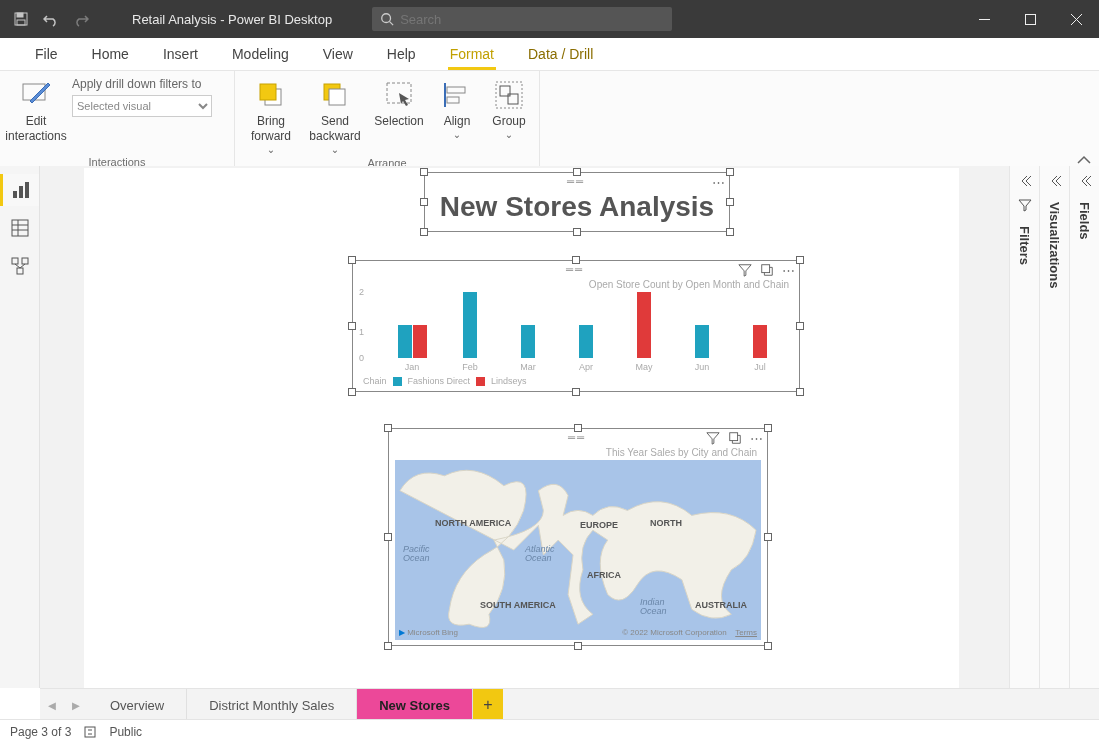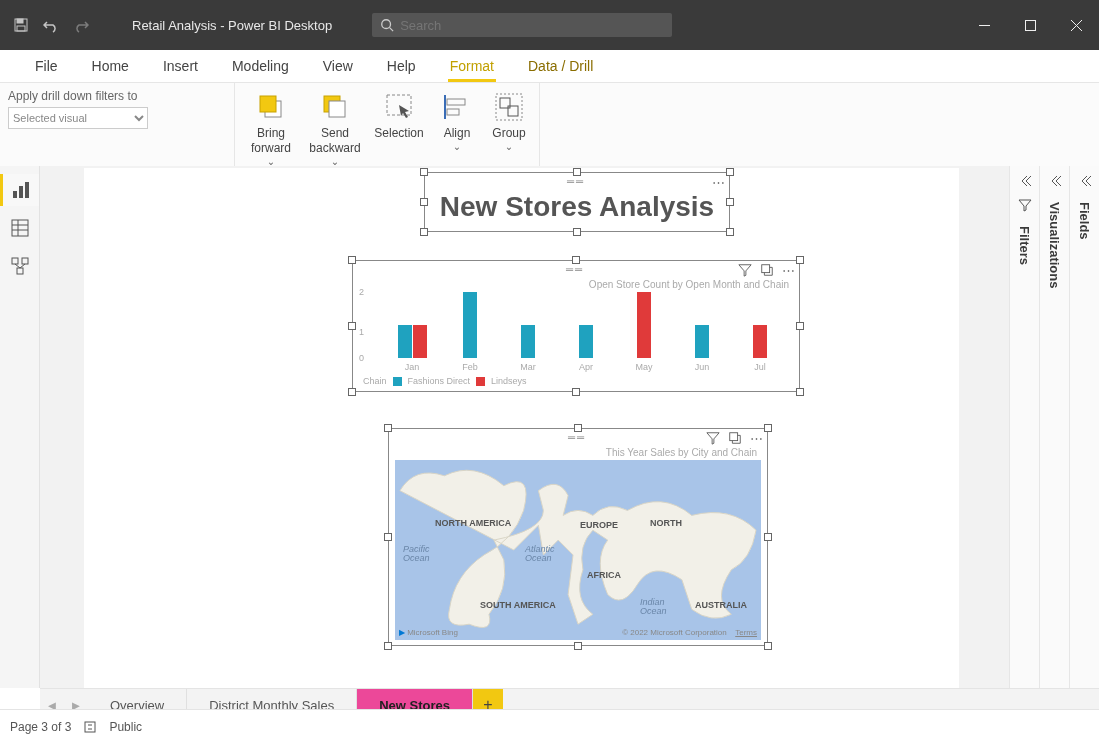--- a/index.html
+++ b/index.html
@@ -1,19 +1,19 @@
 <!DOCTYPE html>
 <html><head>
 <meta charset="utf-8">
 <style>
   * { box-sizing: border-box; margin: 0; padding: 0; font-family: "Segoe UI", Arial, sans-serif; }
   body { width: 1099px; height: 743px; background: #fff; overflow: hidden; position: relative; font-size: 13px; }
 
   
-  .titlebar { height: 50px; background: #3a3a3a; color: #fff; display: flex; align-items: center; font-size: 12px; }
+  .titlebar { height: 38px; background: #3a3a3a; color: #fff; display: flex; align-items: center; font-size: 12px; }
   .titlebar .qat { display: flex; align-items: center; gap: 12px; padding: 0 12px; }
   .titlebar .qat .btn { width: 18px; height: 18px; display: flex; align-items: center; justify-content: center; opacity: .85; cursor: pointer; }
   .titlebar .qat svg { width: 16px; height: 16px; }
   .titlebar .apptitle { padding: 0 40px 0 30px; color: #e8e8e8; font-size: 13px; }
   .titlebar .search { flex: 0 0 300px; height: 24px; background: #555; border-radius: 2px; display: flex; align-items: center; padding: 0 8px; gap: 6px; color: #ccc; }
   .titlebar .search svg { width: 14px; height: 14px; }
   .titlebar .search input { background: transparent; border: 0; color: #eee; outline: none; flex: 1; font-size: 13px; }
   .titlebar .space { flex: 1; }
   .titlebar .wincontrols { display: flex; }
   .titlebar .wincontrols div { width: 46px; height: 32px; display: flex; align-items: center; justify-content: center; cursor: pointer; }
@@ -90,21 +90,21 @@
   .map-credit.left{left:4px;} .map-credit.right{right:4px;}
 
   
   .pagetabs { position: absolute; bottom: 22px; left: 40px; right: 0; height: 33px; background: #f3f3f3; border-top: 1px solid #e4e4e4; display: flex; align-items: stretch; }
   .pagetabs .navbtn { width: 24px; display:flex; align-items:center; justify-content:center; color:#aaa; cursor:pointer;}
   .pagetabs .tab { padding: 0 22px; display:flex; align-items:center; font-size:13px; color:#555; border-right:1px solid #e0e0e0; cursor:pointer;}
   .pagetabs .tab.active { background:#ec4899; color:#222; font-weight:600;}
   .pagetabs .addtab { width:30px; display:flex; align-items:center; justify-content:center; background:#f2c811; color:#444; font-size:16px; cursor:pointer;}
 
   
-  .statusbar { position:absolute; bottom:0; left:0; right:0; height:34px; background:#fff; border-top:1px solid #e4e4e4; display:flex; align-items:center; padding:2px 10px; font-size:12px; color:#555; gap:12px;}
+  .statusbar { position:absolute; bottom:0; left:0; right:0; height:24px; background:#fff; border-top:1px solid #e4e4e4; display:flex; align-items:center; padding:2px 10px; font-size:12px; color:#555; gap:12px;}
   .statusbar svg{width:14px;height:14px;}
 </style>
 </head>
 <body>
 
 <div class="titlebar">
   <div class="qat">
     <div class="btn">
         <svg viewBox="0 0 16 16" stroke="#ddd" fill="none">
           <rect x="2" y="2" width="12" height="12"></rect>
@@ -159,20 +159,28 @@
   <div class="mitem">Modeling</div>
   <div class="mitem">View</div>
   <div class="mitem">Help</div>
   <div class="mitem active">Format</div>
   <div class="mitem secondary">Data / Drill</div>
 </div>
 
 <div class="ribbon">
   <div class="ribbon-group" style="width:235px">
     <div class="ribbon-group-body">
+      <div class="big-btn">
+        <svg viewBox="0 0 32 32">
+            <rect x="3" y="5" width="22" height="16" fill="none" stroke="#888"></rect>
+            <path d="M10 22 L28 4 L30 6 L12 24 Z" fill="#5b8dd6" stroke="#3a6db6"></path>
+          </svg>
+        <span style="white-space:pre-line">Edit
+interactions</span>
+      </div>
       <div class="drill-box">
         <span class="lbl">Apply drill down filters to</span>
         <select><option>Selected visual</option></select>
       </div>
     </div>
     <div class="ribbon-group-label">Interactions</div>
   </div>
   <div class="ribbon-group" style="flex:0 0 auto">
     <div class="ribbon-group-body">
       <div class="big-btn">

